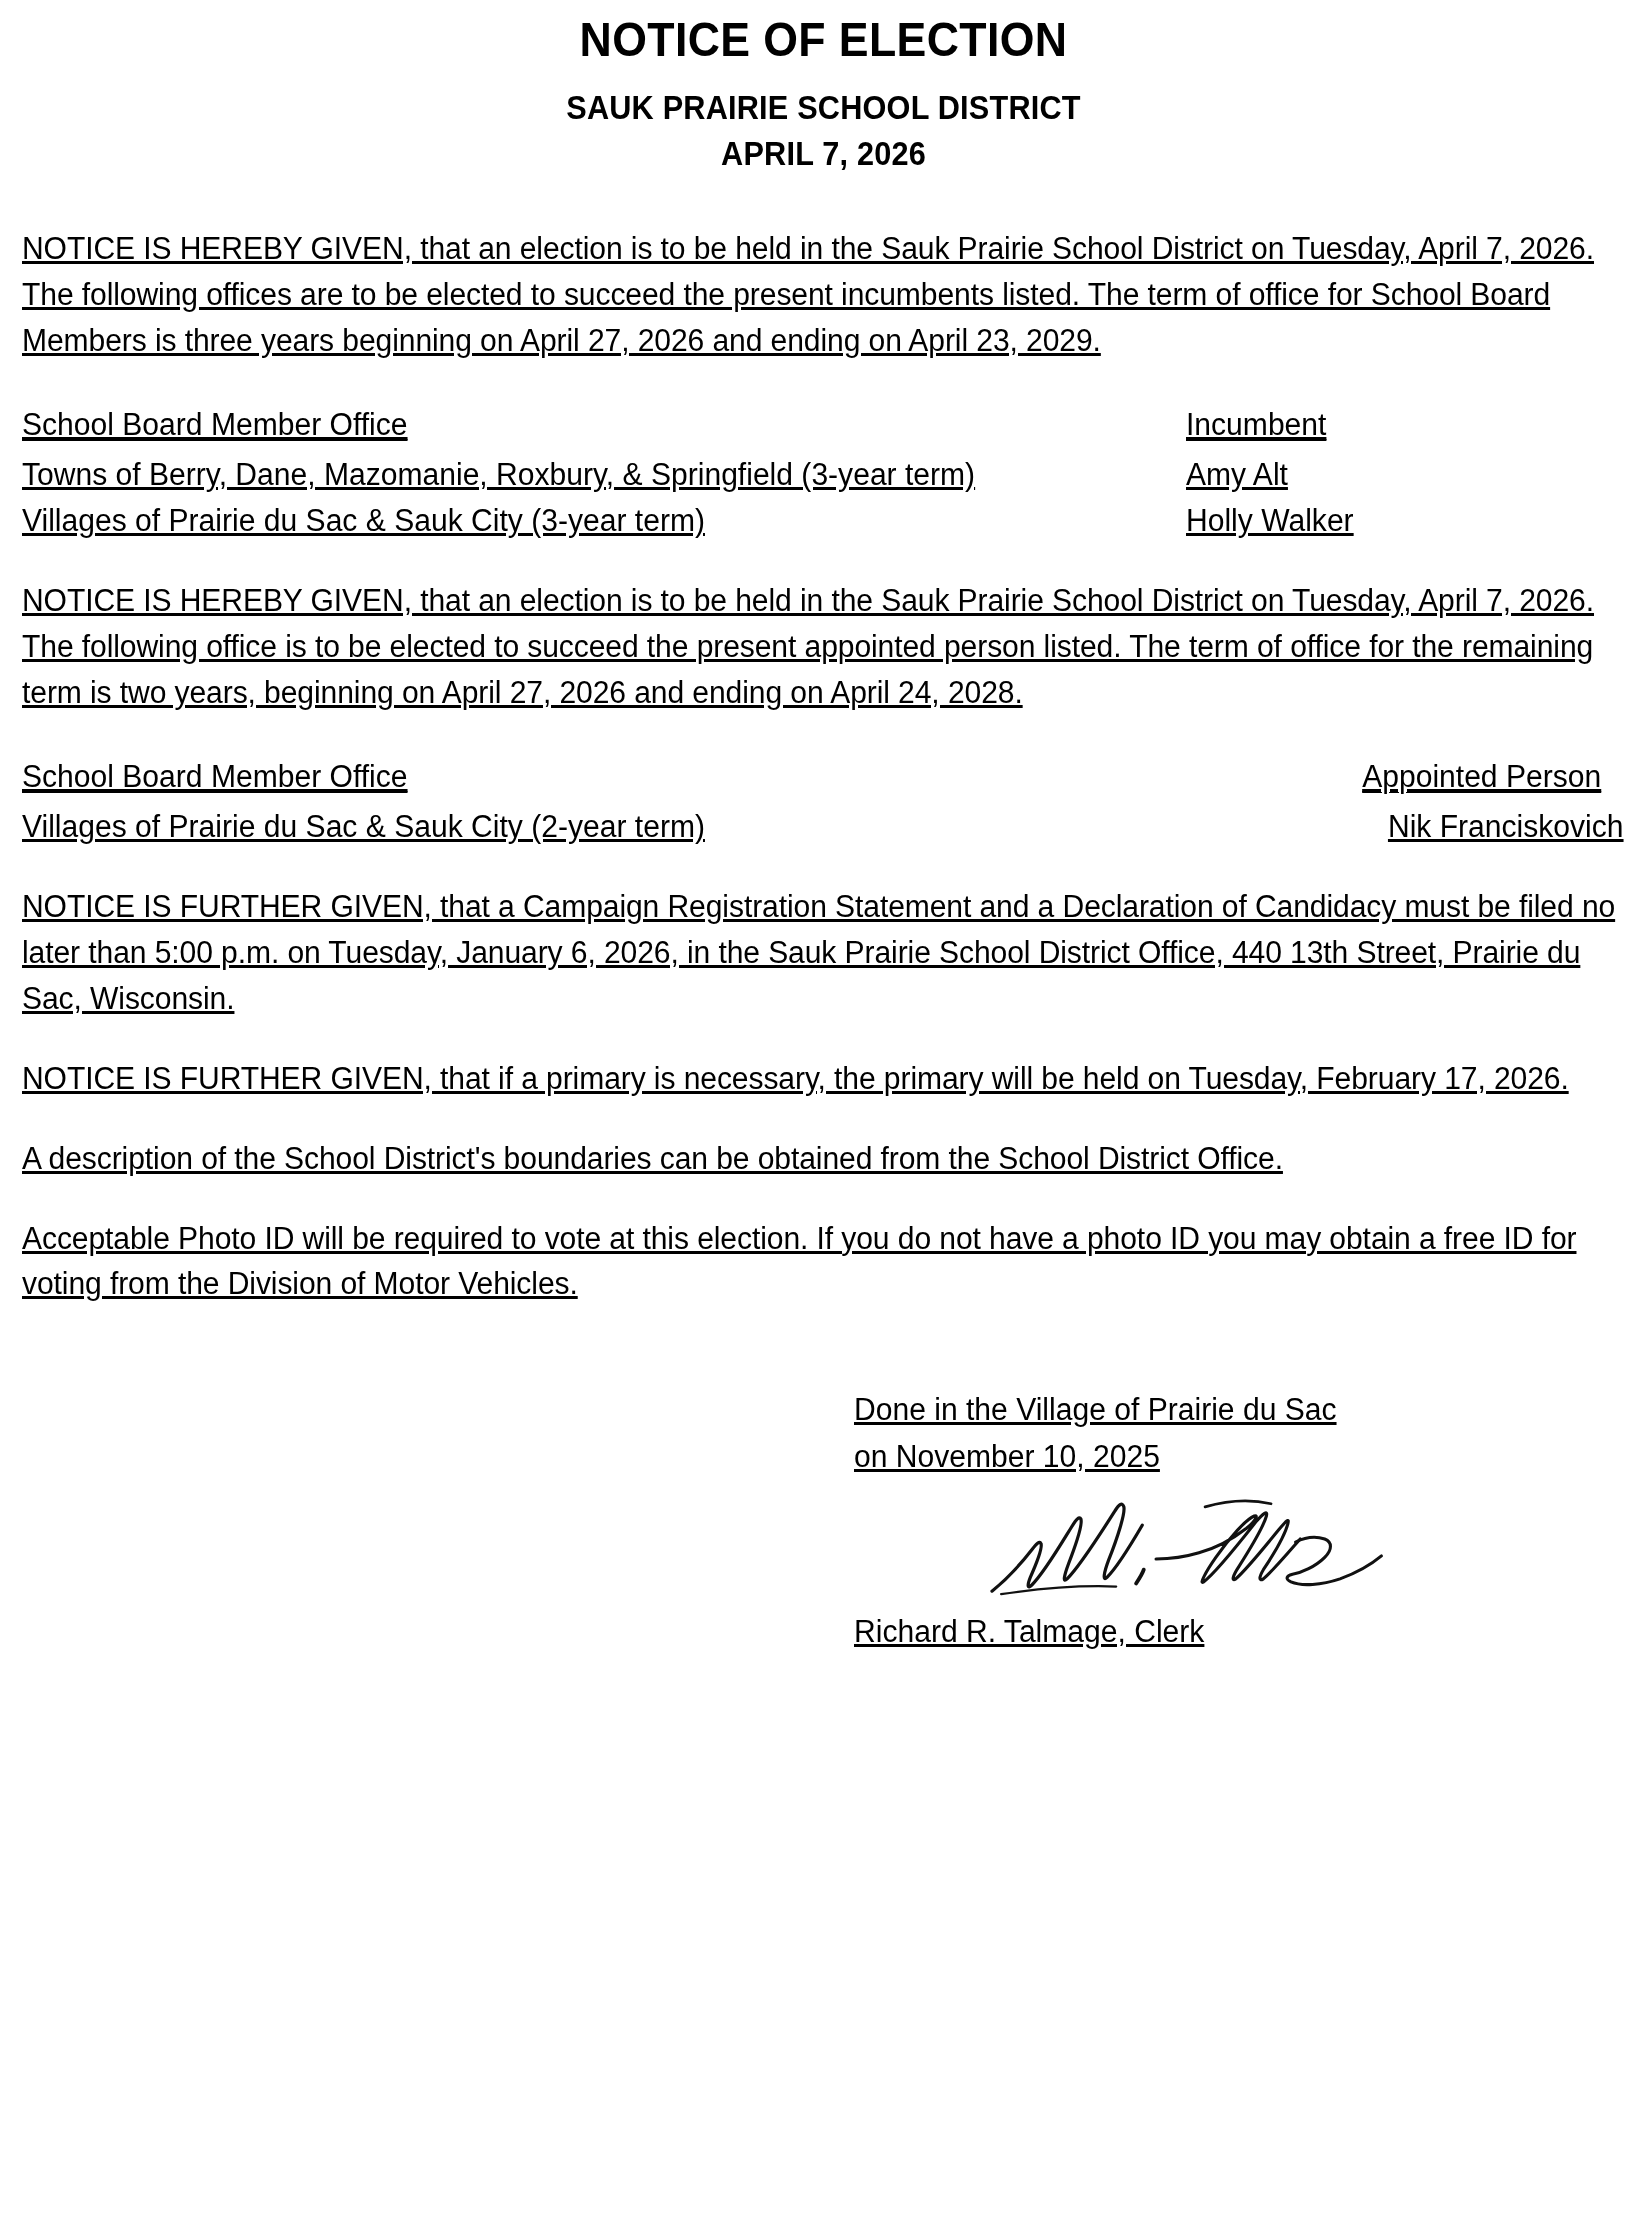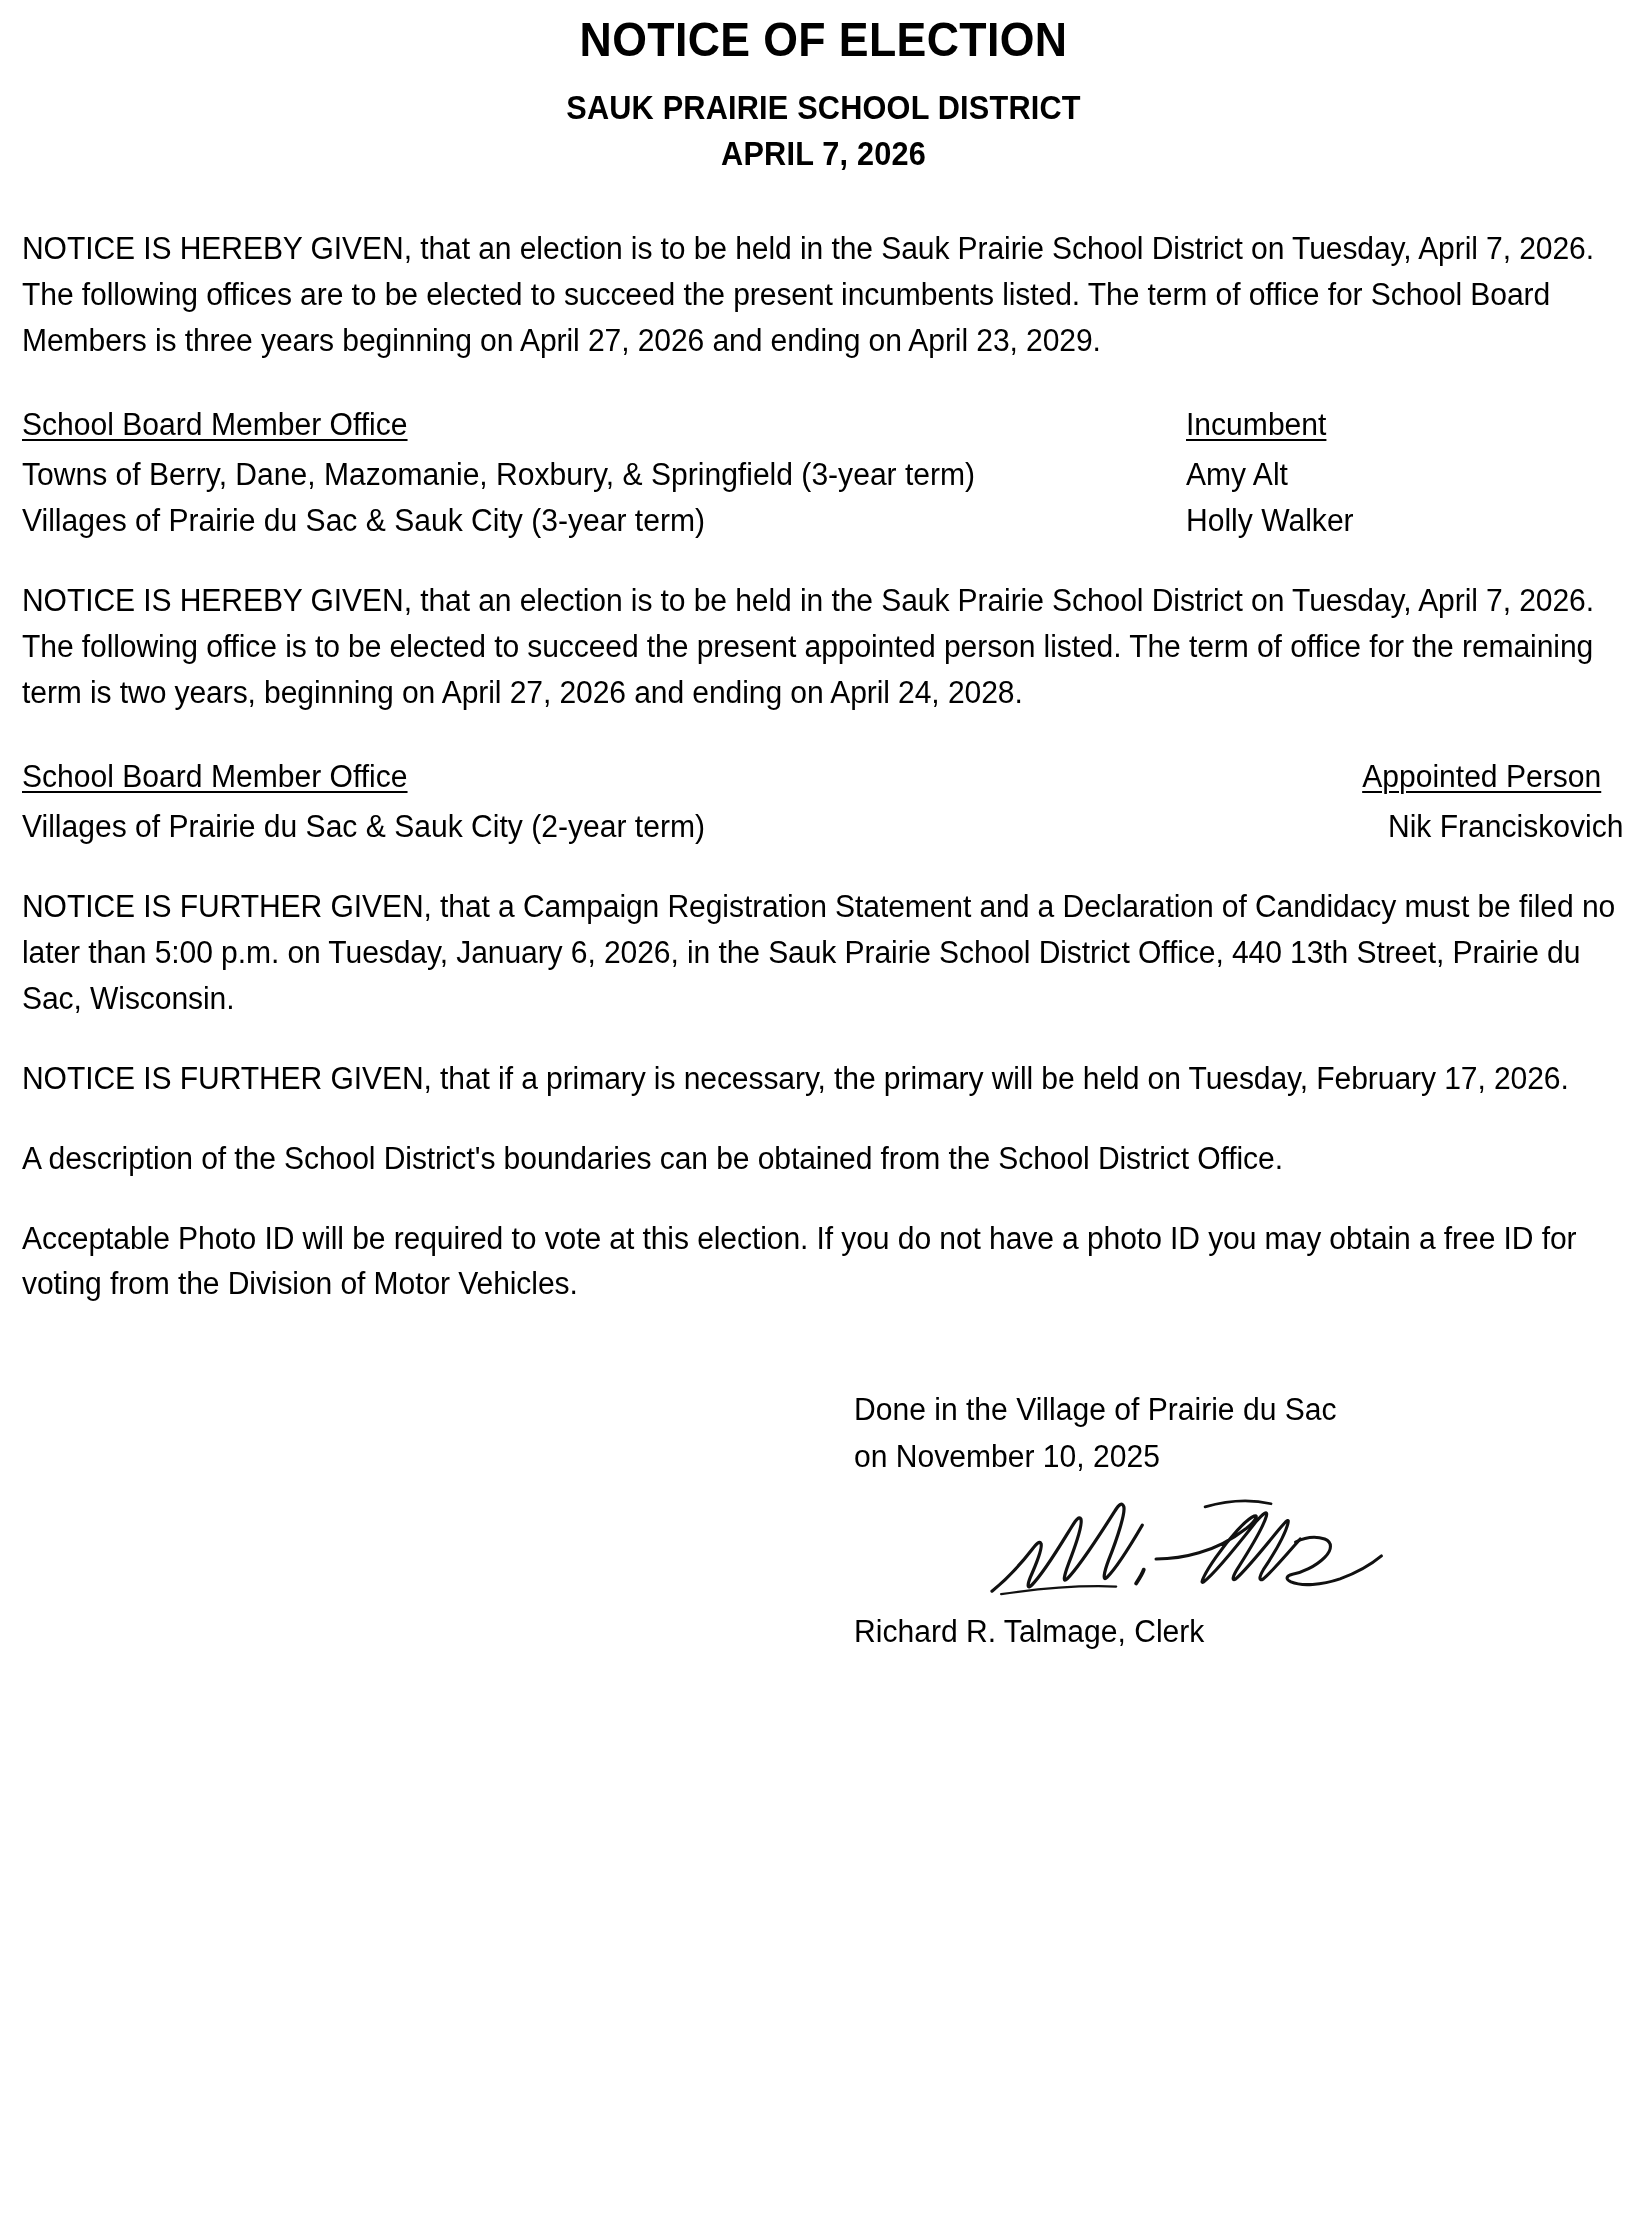--- a/index.html
+++ b/index.html
@@ -55,20 +55,21 @@
     letter-spacing: 0.2px;
     line-height: 1.18;
     margin: 7.7px 0 0 0;
     transform: scaleX(0.93);
     transform-origin: center;
   }
 
   
   .body-area {
     margin-top: 52px;
+    text-decoration: underline;
   }
   p.para {
     font-size: 31px;
     line-height: 1.48;
     margin: 0 0 38px 0;
     text-align: left;
     letter-spacing: -0.1px;
     transform: scaleX(0.97);
     transform-origin: left center;
     width: 103%;

